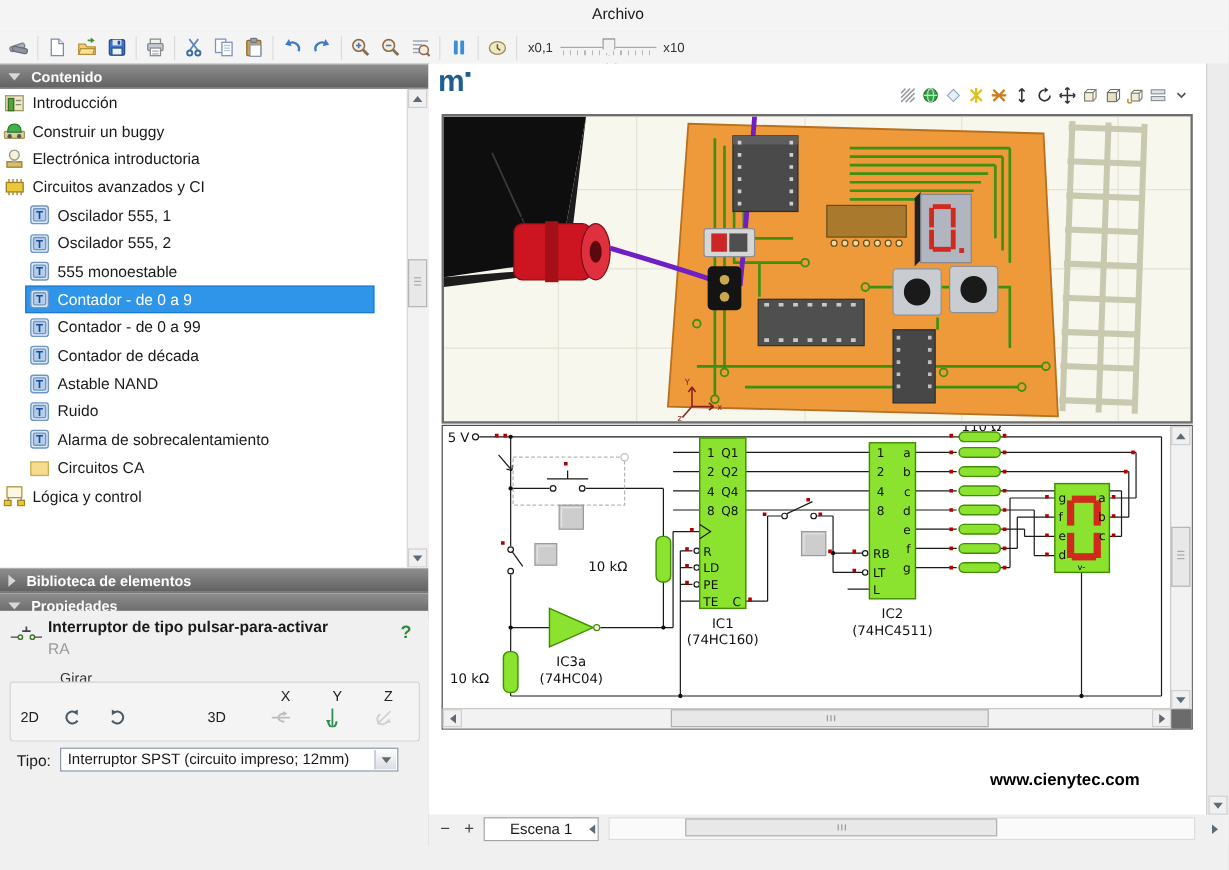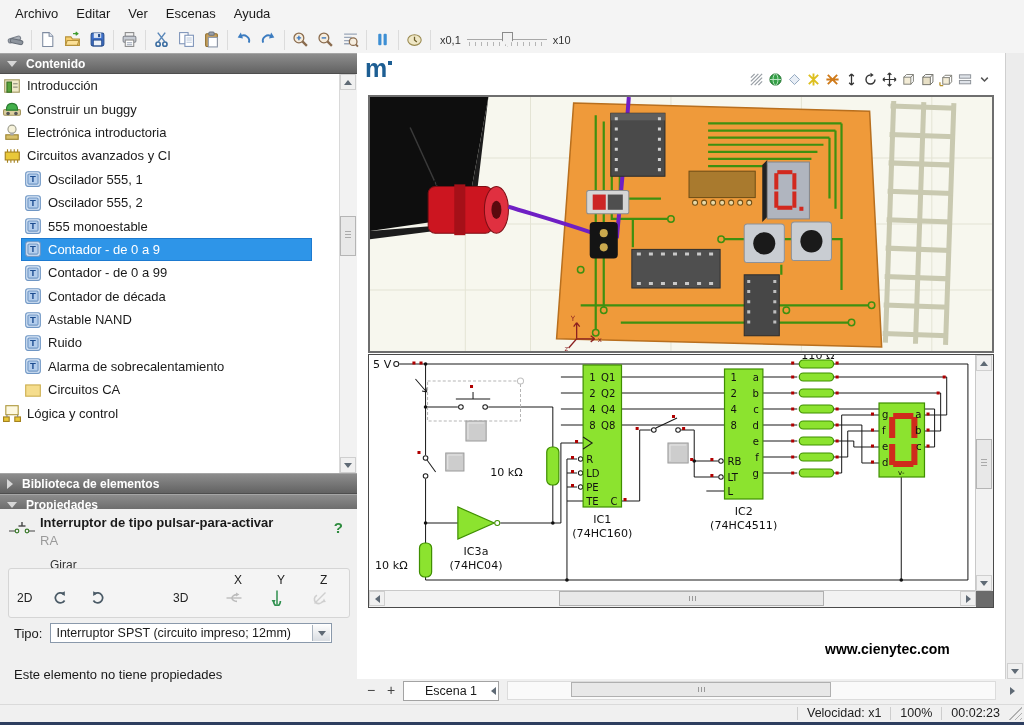--- a/index.html
+++ b/index.html
@@ -1,20 +1,20 @@
 <!DOCTYPE html>
 <html><head>
 <meta charset="utf-8">
 <style>
   html,body{margin:0;padding:0;background:#d8d8d8;}
   #app{position:relative;width:1024px;height:725px;background:#f0f0f0;overflow:hidden;
        font-family:"Liberation Sans",sans-serif;font-size:13px;color:#1a1a1a;}
   
   .menubar{position:absolute;top:0;left:0;right:0;height:26px;background:#f4f4f4;
-           border-bottom:1px solid #e3e3e3;display:flex;align-items:center;padding-left:6px;}
+           border-bottom:1px solid #e3e3e3;display:flex;align-items:center;padding-left:6px;flex-direction:column;}
   .menu-item{padding:4px 9px;cursor:default;}
   
   .toolbar{position:absolute;top:26px;left:0;right:0;height:27px;background:#f4f4f4;
            display:flex;align-items:center;padding-left:3px;}
   .tbtn{width:25px;height:23px;display:flex;align-items:center;justify-content:center;border-radius:2px;}
   .tbtn svg{width:17px;height:17px;}
   .tsep{width:1px;height:20px;background:#dcdcdc;margin:0 3px;}
   .speed{display:flex;align-items:center;gap:6px;margin-left:6px;font-size:11px;color:#333;}
   .slider{position:relative;width:80px;height:18px;}
   .slider .line{position:absolute;left:0;right:0;top:8px;height:1px;background:#a8a8a8;}
@@ -449,21 +449,20 @@
       </div>
       <div class="tipo-row">
         <span>Tipo:</span>
         <div class="tipo-select">
           <span>Interruptor SPST (circuito impreso; 12mm)</span>
           <span class="dd">
               <span class="arr-d"></span>
             </span>
         </div>
       </div>
-      <div class="prop-note">Este elemento no tiene propiedades</div>
     </div>
   </div>
 
   <div class="main">
     <div class="logo">m</div>
     <div class="mini-toolbar" id="mini-toolbar">
         <span class="mbtn">
           <svg viewBox="0 0 16 16">
             <path d="M2 14 L14 2 M2 10 L10 2 M2 6 L6 2 M6 14 L14 6 M10 14 L14 10" stroke="#9aa0a6" stroke-width="1.4"></path>
           </svg>
@@ -838,19 +837,13 @@
         <span class="arr-l"></span>
       </div>
     <div class="scn-track">
       <div class="hthumb" style="left:63px;width:260px;"></div>
     </div>
     <div class="scn-right">
         <span class="arr-r"></span>
       </div>
   </div>
 
-  <div class="statusbar">
-    <span class="status-seg">Velocidad: x1</span>
-    <span class="status-seg">100%</span>
-    <span class="status-seg">00:02:23</span>
-    <span class="grip"></span>
-  </div>
 </div>
 
 </body></html>

